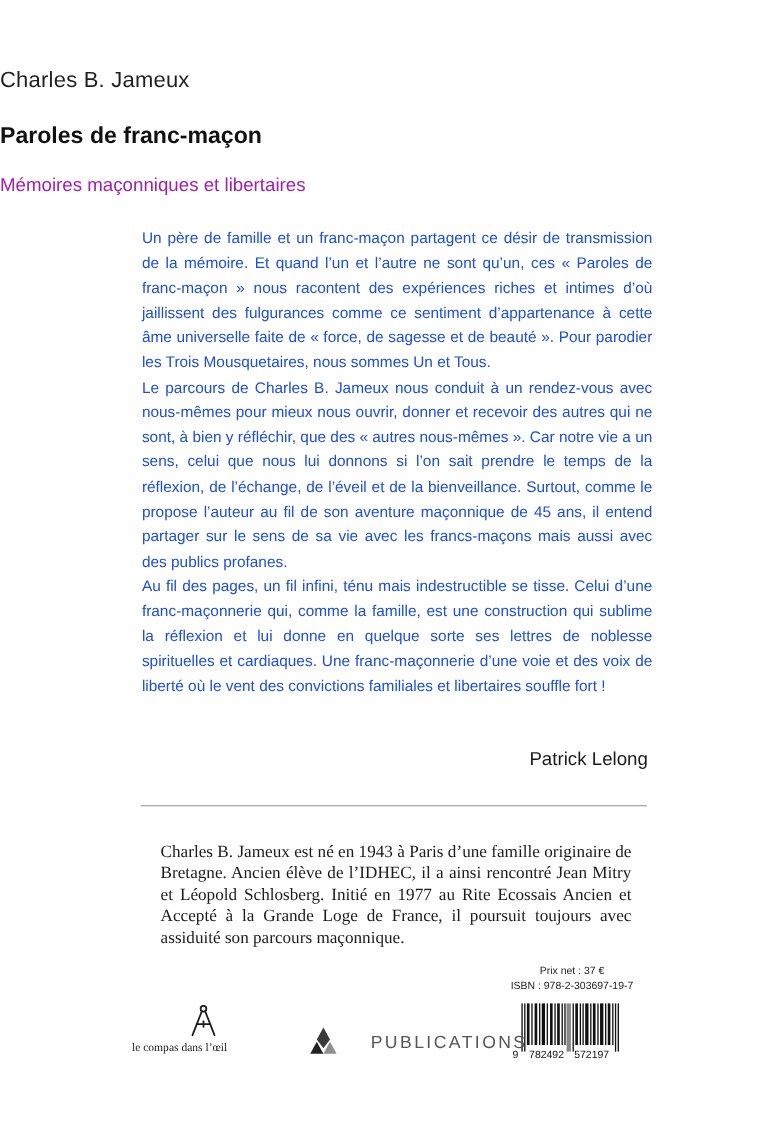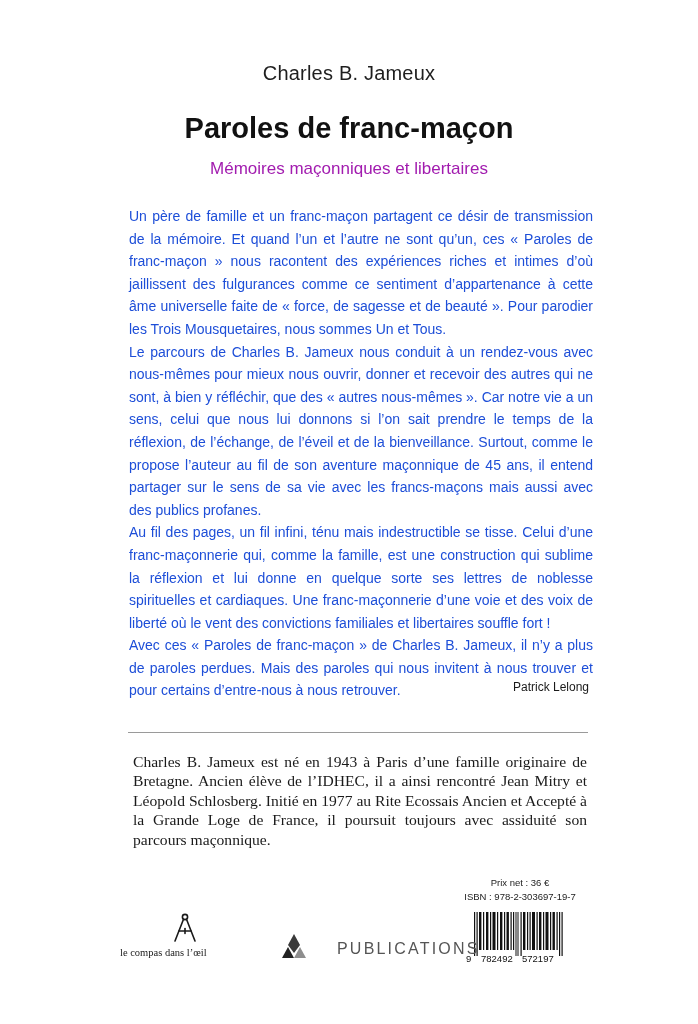--- a/index.html
+++ b/index.html
@@ -1,46 +1,46 @@
 <!DOCTYPE html>
 <html><head>
 <meta charset="utf-8">
 <style>
   html, body { margin: 0; padding: 0; background: #ffffff; }
   body { width: 698px; height: 1024px; position: relative; overflow: hidden; color: #1a1a1a; }
   .abs { position: absolute; }
-  .center { left: 0; width: 698px; text-align: center; }
+  .center { left: 0; width: 698px; text-align: left; }
   .author {
     top: 62px; font-family: "Liberation Sans", sans-serif; font-size: 20px; color: #1e1e1e; letter-spacing: 0.2px;
   }
   .title {
-    top: 112px; font-family: "Liberation Sans", sans-serif; font-weight: bold; font-size: 29px; color: #111;
+    top: 112px; font-family: "Liberation Sans", sans-serif; font-weight: bold; font-size: 21px; color: #111;
   }
   .subtitle {
     top: 159px; font-family: "Liberation Sans", sans-serif; font-size: 17px; color: #a21caf;
   }
   .body-text {
     left: 129px; top: 205px; width: 464px;
     font-family: "Liberation Sans", sans-serif; font-size: 14px; line-height: 22.6px;
     text-align: justify; color: #1d4ed8;
   }
   .body-text p { margin: 0; text-align: justify; }
   .signature {
     left: 129px; top: 680px; width: 460px; text-align: right;
-    font-family: "Liberation Sans", sans-serif; font-size: 12px; color: #1a1a1a;
+    font-family: "Liberation Sans", sans-serif; font-size: 17px; color: #1a1a1a;
   }
   .divider {
     left: 128px; top: 732px; width: 460px; height: 0; border-top: 1.5px solid #9a9a9a;
   }
   .bio {
     left: 129px; top: 748px; width: 462px;
     font-family: "Liberation Serif", serif; font-size: 15.6px; line-height: 19.4px;
     text-align: justify; color: #1a1a1a;
   }
-  .bio p { margin: 4px; text-align: justify; }
+  .bio p { margin: 17px; text-align: justify; }
   .price-block {
     left: 440px; top: 876px; width: 160px; text-align: center;
     font-family: "Liberation Sans", sans-serif; font-size: 9.5px; line-height: 14px; color: #222;
   }
   .barcode {
     left: 465px; top: 912px; width: 110px; height: 54px;
   }
   .compass-logo { left: 172px; top: 913px; width: 26px; height: 30px; }
   .compass-caption {
     left: 120px; top: 947px; width: 130px; text-align: left;
@@ -56,33 +56,32 @@
 <body>
 
 <div class="abs center author">Charles B. Jameux</div>
 <div class="abs center title">Paroles de franc-maçon</div>
 <div class="abs center subtitle">Mémoires maçonniques et libertaires</div>
 
 <div class="abs body-text">
   <p>Un père de famille et un franc-maçon partagent ce désir de transmission de la mémoire. Et quand l’un et l’autre ne sont qu’un, ces « Paroles de franc-maçon » nous racontent des expériences riches et intimes d’où jaillissent des fulgurances comme ce sentiment d’appartenance à cette âme universelle faite de « force, de sagesse et de beauté ». Pour parodier les Trois Mousquetaires, nous sommes Un et Tous.</p>
   <p>Le parcours de Charles B. Jameux nous conduit à un rendez-vous avec nous-mêmes pour mieux nous ouvrir, donner et recevoir des autres qui ne sont, à bien y réfléchir, que des « autres nous-mêmes ». Car notre vie a un sens, celui que nous lui donnons si l’on sait prendre le temps de la réflexion, de l’échange, de l’éveil et de la bienveillance. Surtout, comme le propose l’auteur au fil de son aventure maçonnique de 45 ans, il entend partager sur le sens de sa vie avec les francs-maçons mais aussi avec des publics profanes.</p>
   <p>Au fil des pages, un fil infini, ténu mais indestructible se tisse. Celui d’une franc-maçonnerie qui, comme la famille, est une construction qui sublime la réflexion et lui donne en quelque sorte ses lettres de noblesse spirituelles et cardiaques. Une franc-maçonnerie d’une voie et des voix de liberté où le vent des convictions familiales et libertaires souffle fort !</p>
-  <p>Avec ces « Paroles de franc-maçon » de Charles B. Jameux, il n’y a plus de paroles perdues. Mais des paroles qui nous invitent à nous trouver et pour certains d’entre-nous à nous retrouver.</p>
 </div>
 
 <div class="abs signature">Patrick Lelong</div>
 
 <div class="abs divider"></div>
 
 <div class="abs bio">
   <p>Charles B. Jameux est né en 1943 à Paris d’une famille originaire de Bretagne. Ancien élève de l’IDHEC, il a ainsi rencontré Jean Mitry et Léopold Schlosberg. Initié en 1977 au Rite Ecossais Ancien et Accepté à la Grande Loge de France, il poursuit toujours avec assiduité son parcours maçonnique.</p>
 </div>
 
 <div class="abs price-block">
-  <div>Prix net : 36 €</div>
+  <div>Prix net : 37 €</div>
   <div>ISBN : 978-2-303697-19-7</div>
 </div>
 
 <div class="abs barcode">
   <svg width="110" height="54" viewBox="0 0 110 54">
     <g fill="#111">
       <rect x="9" y="0" width="1.2" height="44"></rect>
       <rect x="11.5" y="0" width="1.2" height="44"></rect>
       <rect x="14" y="0" width="2.4" height="38"></rect>
       <rect x="18" y="0" width="1.2" height="38"></rect>

